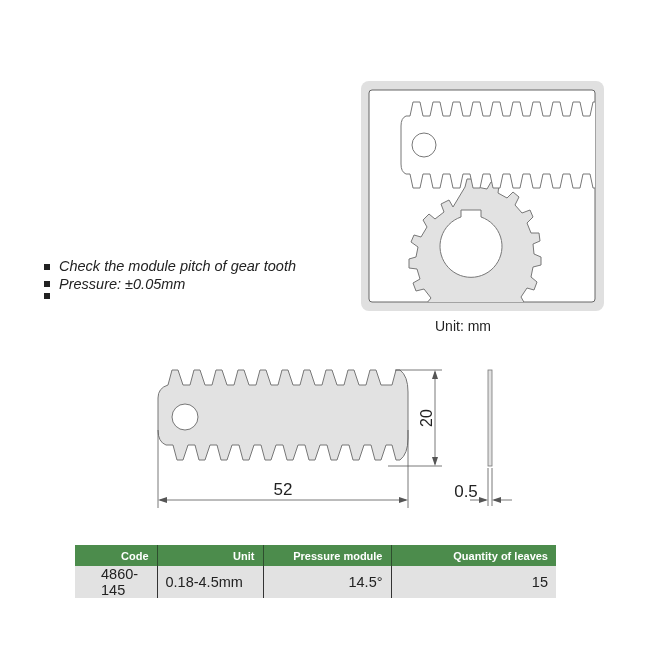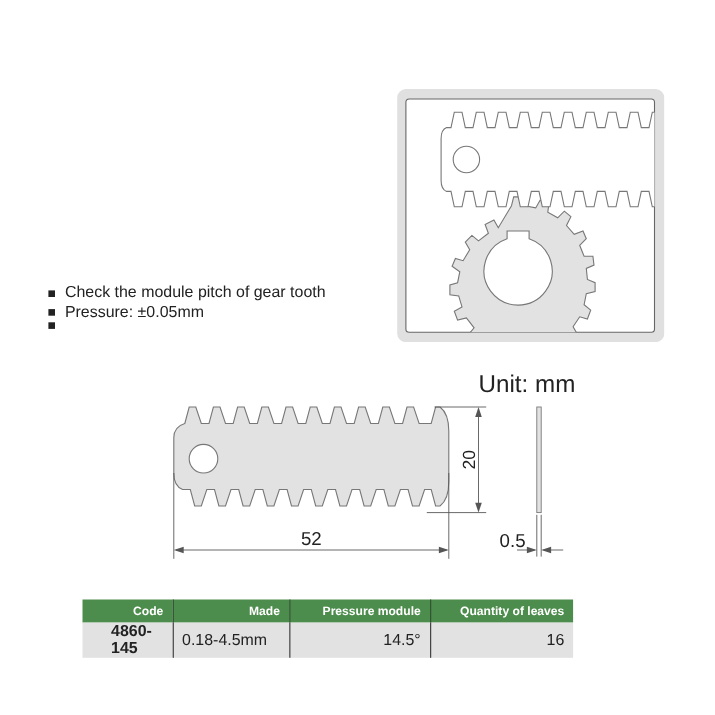--- a/index.html
+++ b/index.html
@@ -1,33 +1,33 @@
 <!DOCTYPE html>
 <html><head>
   <meta charset="utf-8">
   <style>
     * { margin: 0; padding: 0; box-sizing: border-box; }
     html, body { width: 650px; height: 650px; background: #ffffff; overflow: hidden; }
     body { position: relative; font-family: "Liberation Sans", sans-serif; color: #222; }
 
     .features { position: absolute; left: 44px; top: 258px; list-style: none; }
-    .features li { font-size: 14.5px; line-height: 17.5px; display: flex; align-items: center; color: #222; }
+    .features li { font-size: 14.5px; line-height: 17.5px; display: flex; align-items: center; color: #222; font-style: italic; }
     .features .bullet { display: inline-block; width: 6px; height: 6px; background: #222; margin-right: 9px; }
 
     .illustration { position: absolute; left: 361px; top: 81px; width: 243px; height: 230px; }
 
     .drawing { position: absolute; left: 150px; top: 330px; width: 380px; height: 190px; }
 
-    .unit-label { position: absolute; left: 435px; top: 336px; font-size: 22px; color: #222; }
+    .unit-label { position: absolute; left: 435px; top: 318px; font-size: 14px; color: #222; }
 
     .spec-table { position: absolute; left: 75px; top: 545px; border-collapse: collapse; }
     .spec-table th { background: #4c8c4c; color: #fff; font-weight: bold; font-size: 11px; height: 21px; padding: 0 8px; text-align: right; border-right: 1px solid #2e4e2e; }
     .spec-table td { background: #e2e2e2; color: #222; font-size: 14.5px; height: 21px; padding: 0 8px; border-right: 1px solid #333; }
     .spec-table th:last-child, .spec-table td:last-child { border-right: none; }
-    .spec-table td.code { font-weight: bold; padding-left: 26px; }
+    .spec-table td.code { font-weight: normal; padding-left: 26px; }
     .spec-table td.center, .spec-table th.center { text-align: right; }
   </style>
 </head>
 <body>
 
 <ul class="features">
   <li>
       <span class="bullet"></span>
       <span>Check the module pitch of gear tooth</span>
     </li>
@@ -112,26 +112,26 @@
   <polygon points="338,170 329,167 329,173" fill="#555"></polygon>
   <line x1="344" y1="170" x2="362" y2="170" stroke="#555" stroke-width="0.8"></line>
   <polygon points="342,170 351,167 351,173" fill="#555"></polygon>
   <text x="316" y="167" font-size="17" fill="#222" text-anchor="middle">0.5</text>
 </svg>
 
 <table class="spec-table">
   <thead>
     <tr>
       <th style="width:82px">Code</th>
-      <th style="width:106px">Made</th>
+      <th style="width:106px">Unit</th>
       <th style="width:128px">Pressure module</th>
-      <th style="width:130px">Quantity of leaves</th>
+      <th style="width:165px">Quantity of leaves</th>
     </tr>
   </thead>
   <tbody>
     <tr>
       <td class="code">4860-145</td>
       <td>0.18-4.5mm</td>
       <td class="center">14.5°</td>
-      <td class="center">16</td>
+      <td class="center">15</td>
     </tr>
   </tbody>
 </table>
 
 </body></html>

